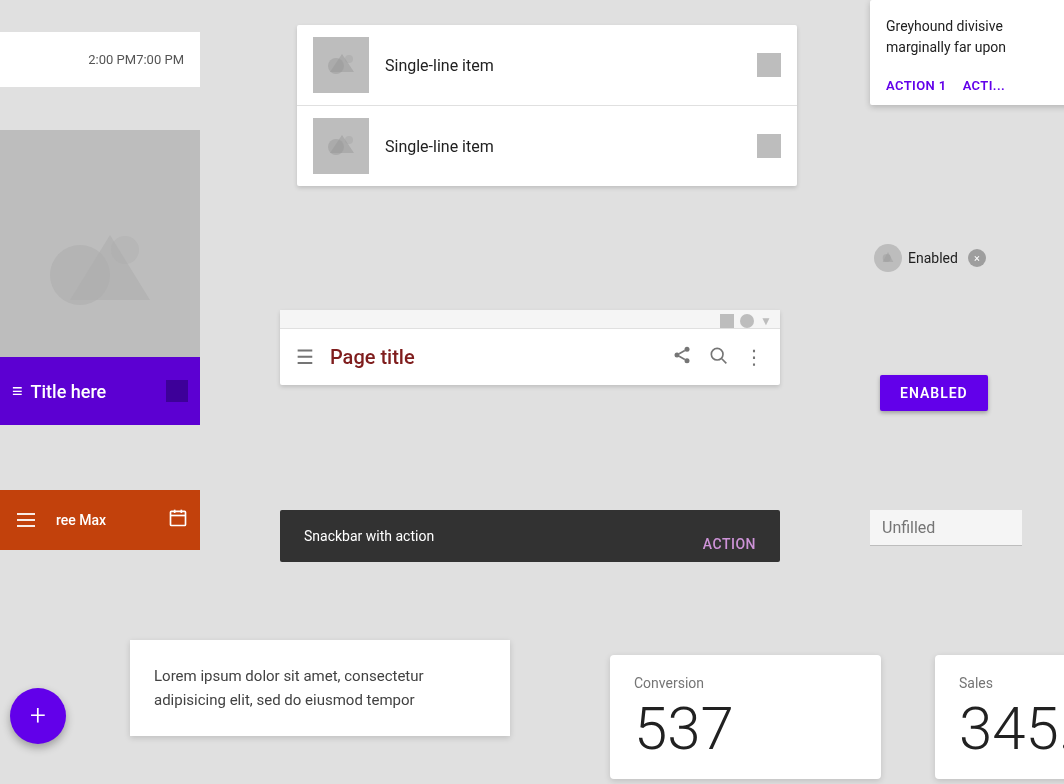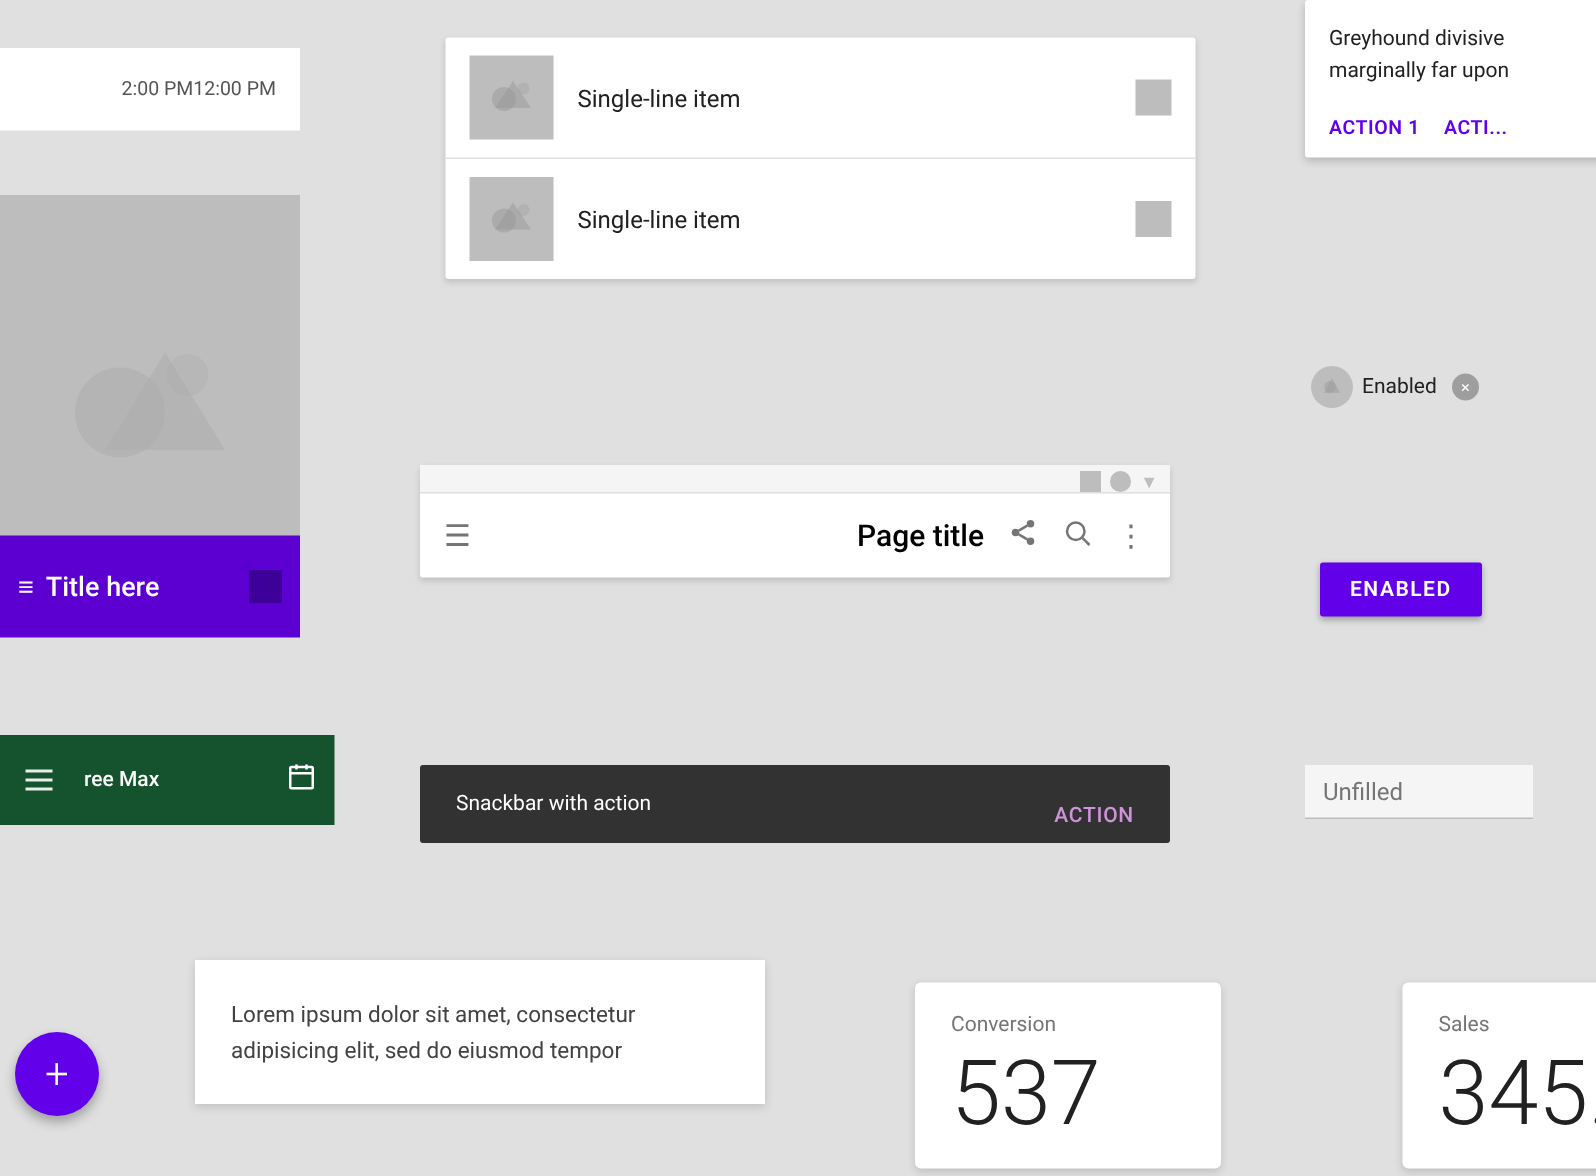--- a/index.html
+++ b/index.html
@@ -73,23 +73,23 @@
     .title-bar-square {
       width: 22px;
       height: 22px;
       background: #3d0099;
     }
 
     
     .purple-nav {
       position: absolute;
       top: 490px; left: 0;
-      width: 223px;
+      width: 200px;
       height: 60px;
-      background: #14532d;
+      background: #c2410c;
       display: flex;
       align-items: center;
       padding: 0 12px;
       gap: 16px;
     }
     .nav-icon-block {
       width: 28px;
       height: 28px;
       display: flex;
       align-items: center;
@@ -182,23 +182,23 @@
     .app-bar-toolbar {
       height: 56px;
       display: flex;
       align-items: center;
       padding: 0 16px;
       gap: 16px;
     }
     .app-bar-title {
       font-size: 20px;
       font-weight: 500;
-      color: #000000;
+      color: #7f1d1d;
       flex: 1;
-      text-align: right;
+      text-align: left;
     }
     .app-bar-icon {
       color: #757575;
       font-size: 20px;
       cursor: pointer;
     }
     .app-bar-dots {
       font-size: 20px;
       color: #757575;
     }
@@ -357,21 +357,21 @@
     .lorem-text {
       font-size: 15px;
       color: #424242;
       line-height: 1.6;
     }
 
     
     .conversion-card {
       position: absolute;
       top: 655px; left: 610px;
-      width: 204px;
+      width: 271px;
       background: white;
       border-radius: 4px;
       box-shadow: 0 2px 6px rgba(0,0,0,0.15);
       padding: 20px 24px;
     }
     .card-label {
       font-size: 14px;
       color: #757575;
       margin-bottom: 8px;
     }
@@ -398,21 +398,21 @@
       font-weight: 300;
       color: #212121;
       line-height: 1;
     }
   </style>
 </head>
 <body>
 
 <div class="calendar-strip">
   <span class="calendar-time">2:00 PM</span>
-  <span class="calendar-time">12:00 PM</span>
+  <span class="calendar-time">7:00 PM</span>
 </div>
 
 <div class="large-placeholder-card">
   <svg class="large-placeholder-icon" viewBox="0 0 120 120">
     <circle cx="40" cy="60" r="30" fill="#9e9e9e" opacity="0.6"></circle>
     <polygon points="70,20 110,85 30,85" fill="#9e9e9e" opacity="0.6"></polygon>
     <circle cx="85" cy="35" r="14" fill="#9e9e9e" opacity="0.4"></circle>
   </svg>
 </div>
 

